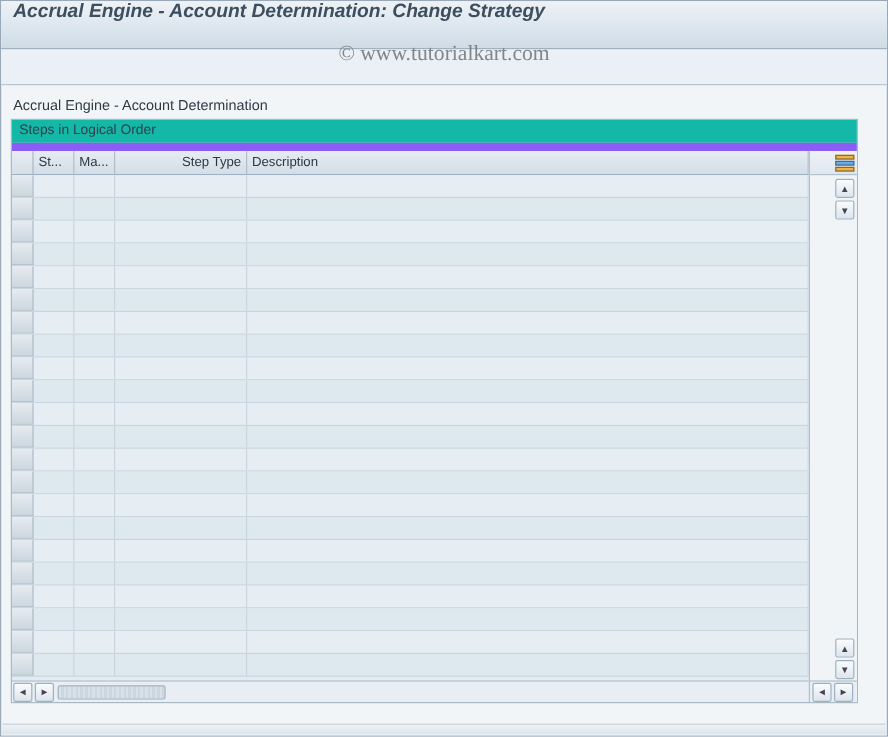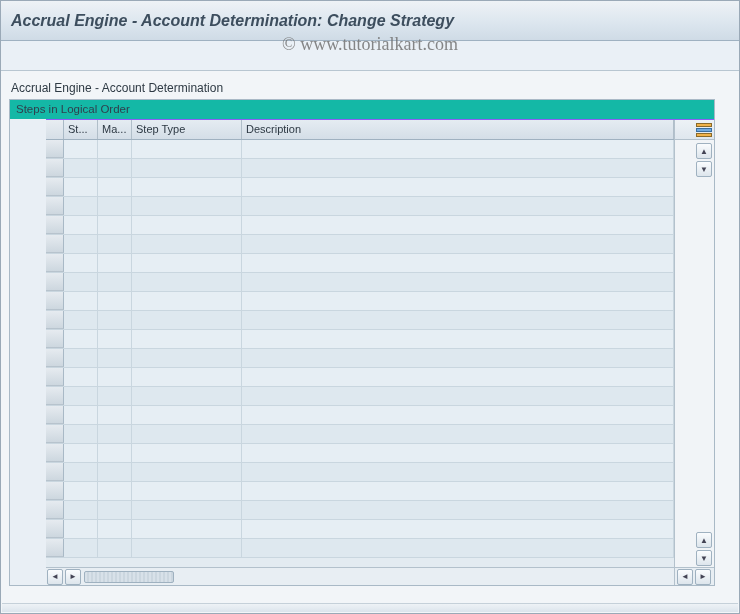--- a/index.html
+++ b/index.html
@@ -7,21 +7,21 @@
   .window {
     width:740px; height:614px;
     border:1px solid #9aa9b7;
     background:#f2f5f8;
     position:relative;
   }
   .titlebar {
     height:40px;
     background:linear-gradient(#eef2f6,#dbe5ee 60%,#cfdbe6);
     border-bottom:1px solid #9fb1c1;
-    display:flex; align-items:center;
+    display:flex; 
     padding:0 10px;
     position:relative;
   }
   .titlebar .title {
     font-weight:bold; font-style:italic;
     font-size:16px; color:#3d4e5e;
     white-space:nowrap;
   }
   .watermark {
     position:absolute; left:0; right:0; top:33px;
@@ -49,42 +49,41 @@
     width:706px;
   }
   .panel-title {
     font-size:11.5px; color:#30404e;
     padding:3px 6px 4px 6px;
     background:#14b8a6;
   }
   .grid-wrap {
     display:flex;
     height:466px;
-    border-top:1px solid #8b5cf6;
+    border-top:7px solid #8b5cf6;
     position:relative;
-    margin-left:36px;
   }
   .grid-main { flex:1; display:flex; flex-direction:column; background:#dde7ee; }
   .grid-side { width:40px; background:#f1f4f7; border-left:1px solid #b3c1cc; position:relative; }
 
   .grid-header {
     display:flex; height:20px;
     background:linear-gradient(#e5ecf2,#d4dee7);
     border-bottom:1px solid #9fb1c0;
     font-size:11px; color:#2c3843;
   }
   .gh {
     border-right:1px solid #b0bec9;
     padding:3px 4px 0 4px;
     overflow:hidden; white-space:nowrap; text-overflow:ellipsis;
   }
   .colSel  { width:18px; background:linear-gradient(#e8edf2,#d6dfe7); border-right:1px solid #a9b9c6; }
   .colSt   { width:34px; }
   .colMa   { width:34px; }
-  .colType { width:110px; }
+  .colType { width:110px;text-align:right; }
   .colDesc { flex:1; }
 
   .grid-body {
     flex:1; overflow:hidden;
     background:#e3ebf1;
   }
   .row {
     display:flex; height:19px;
     border-bottom:1px solid #c9d6df;
   }

